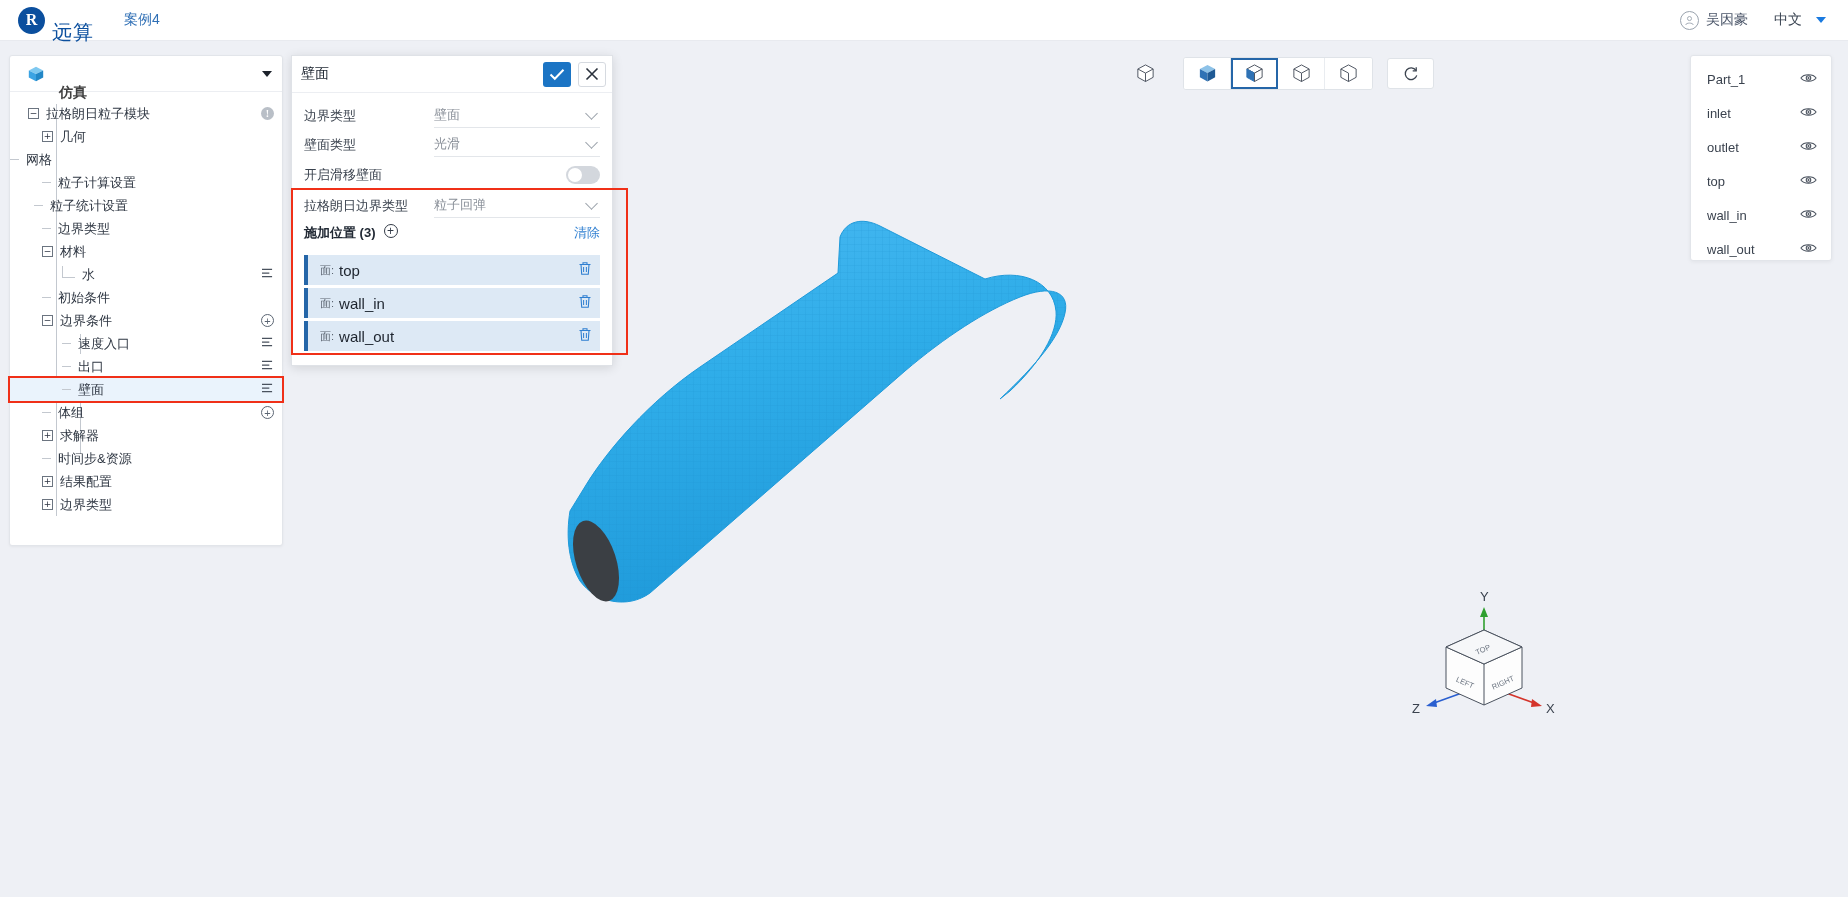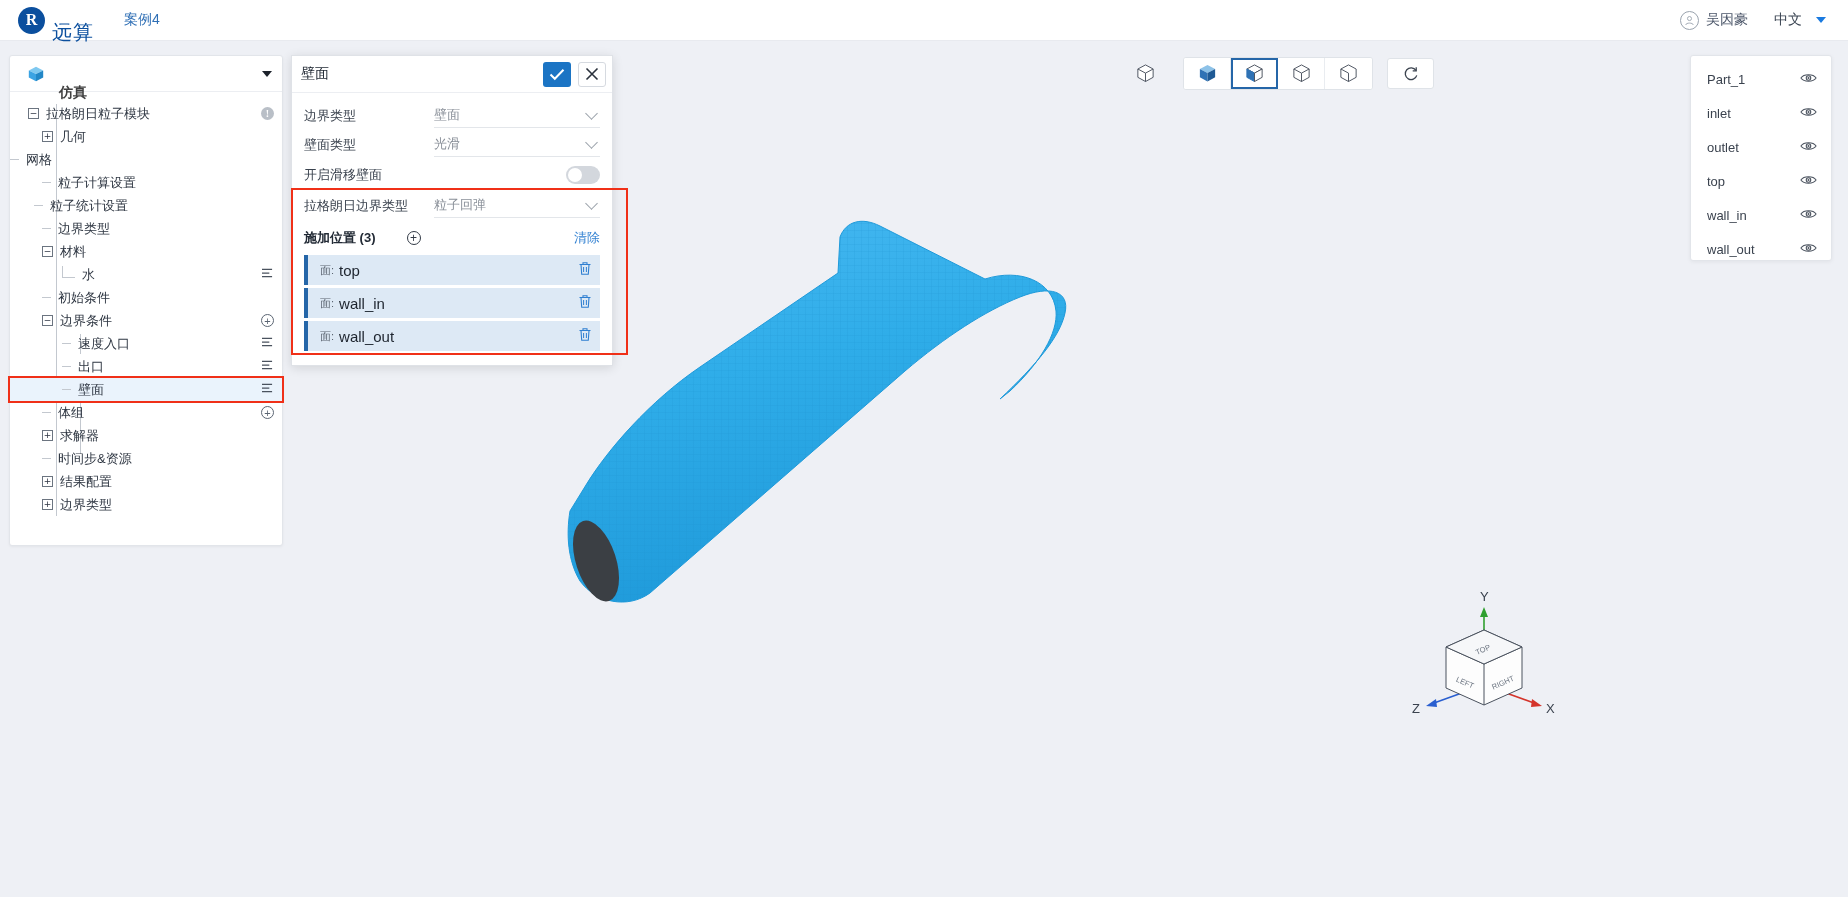--- a/index.html
+++ b/index.html
@@ -148,21 +148,21 @@
   }
   .toggle .knob {
     position: absolute; top: 2px; left: 2px; width: 14px; height: 14px;
     border-radius: 50%; background: #fff;
   }
   .hl-red-box {
     position: absolute; left: 291px; top: 188px;
     width: 337px; height: 167px; border: 2px solid #f03018; pointer-events: none;
   }
   .sec-head {
-    display: flex; align-items: center; height: 28px; margin-top: 4px; gap: 23px;
+    display: flex; align-items: flex-start; height: 28px; margin-top: 4px;
   }
   .sec-title { font-size: 13px; font-weight: bold; color: #222a35; }
   .plus-circ {
     width: 14px; height: 14px; border-radius: 50%; border: 1px solid #333b47;
     margin-left: 8px; display: flex; align-items: center; justify-content: center;
     font-size: 12px; line-height: 11px; color: #333b47;
   }
   .clear-link { margin-left: auto; font-size: 13px; color: #2f7fd1; }
   .loc-list { margin-top: 3px; }
   .loc-item {

